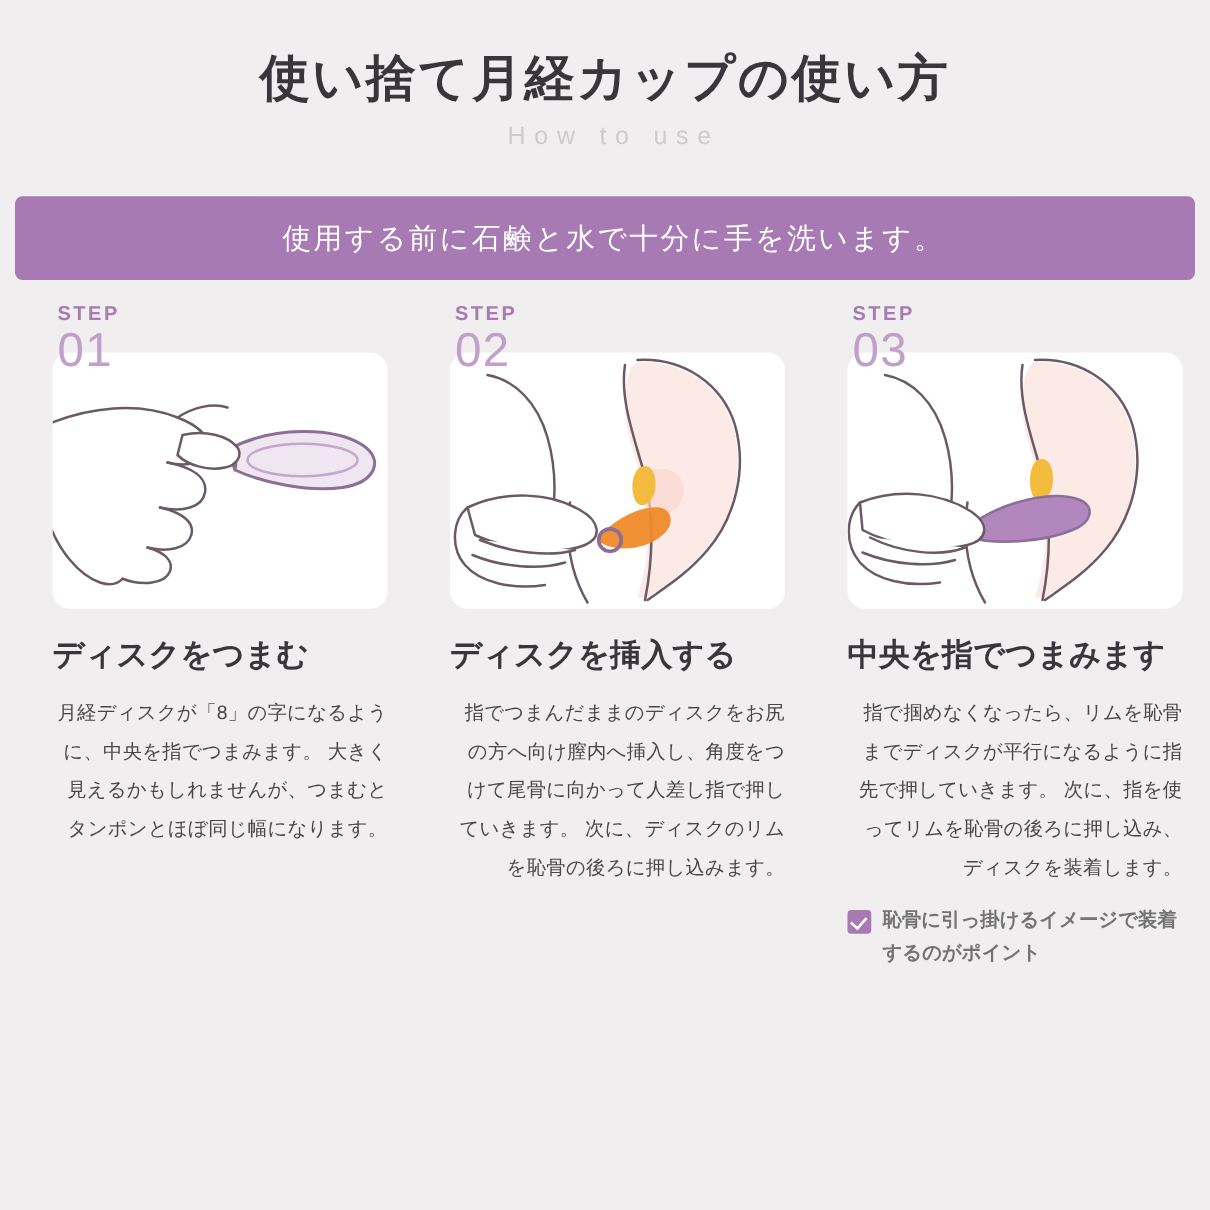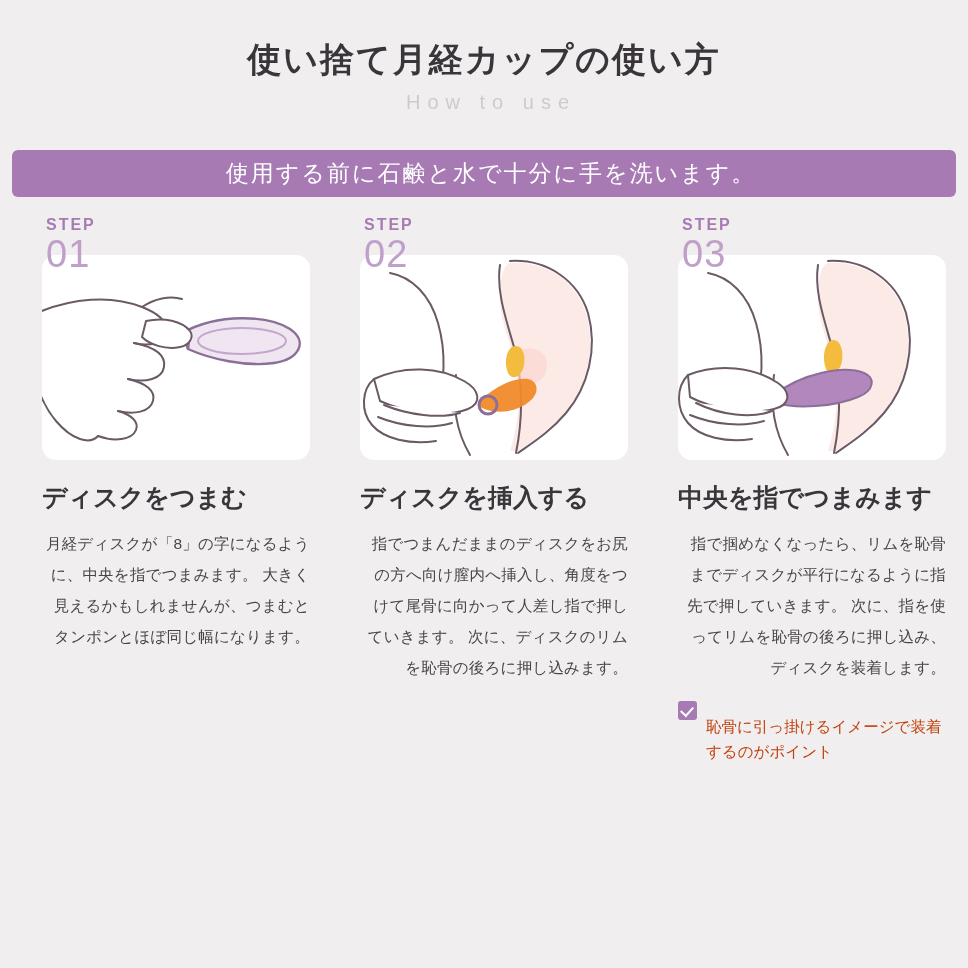--- a/index.html
+++ b/index.html
@@ -16,39 +16,39 @@
     overflow: hidden;
     position: relative;
   }
 
   
   .header {
     padding-top: 38px;
     text-align: center;
   }
   .title-ja {
-    font-size: 34px;
+    font-size: 40px;
     font-weight: 700;
     letter-spacing: 2px;
     color: #3a353a;
     margin: 0;
     line-height: 1.25;
   }
   .title-en {
     margin: 10px 0 0 14px;
     font-size: 20px;
     letter-spacing: 7px;
     color: #cfcbcb;
     font-weight: 400;
   }
 
   
   .banner {
     margin: 36px 12px 0 12px;
-    height: 47px;
+    height: 67px;
     background: #a77ab3;
     border-radius: 6px;
     display: flex;
     align-items: center;
     justify-content: center;
     padding-left: 14px;
   }
   .banner-text {
     color: #ffffff;
     font-size: 23px;
@@ -139,24 +139,23 @@
     left: 5px;
     top: 3px;
     width: 6px;
     height: 10px;
     border: solid #ffffff;
     border-width: 0 2.2px 2.2px 0;
     transform: rotate(42deg);
   }
   .note-text {
     font-size: 15.5px;
-    font-weight: 400;
+    font-weight: 700;
     line-height: 1.65;
-    color: #c2410c;
-    margin-top: 17px;
+    color: #737373;
   }
 </style>
 </head>
 <body>
 
 <div class="header">
   <h1 class="title-ja">使い捨て月経カップの使い方</h1>
   <p class="title-en">How to use</p>
 </div>
 

